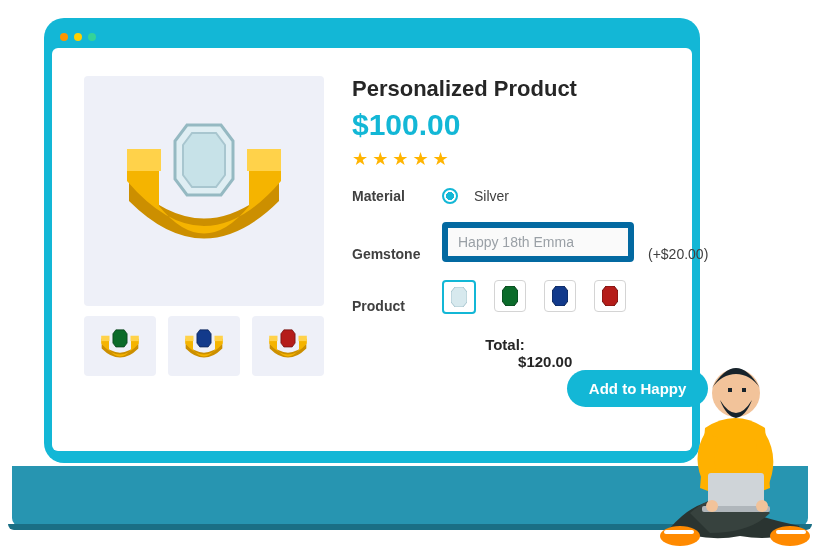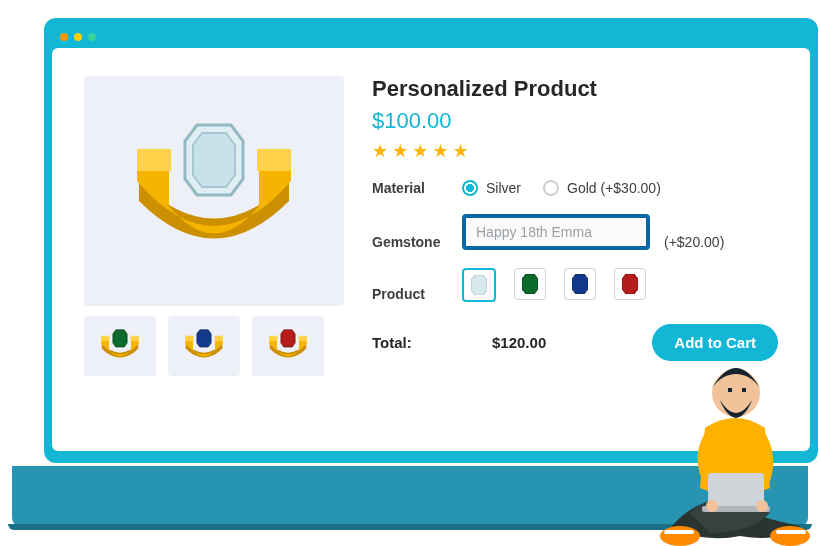--- a/index.html
+++ b/index.html
@@ -1,43 +1,43 @@
 <!DOCTYPE html>
 <html><head>
 <meta charset="utf-8">
 <style>
   html, body { margin:0; padding:0; width:820px; height:546px; background:transparent; font-family: "Segoe UI", -apple-system, Helvetica, Arial, sans-serif; }
   .canvas { position:relative; width:820px; height:546px; }
   .laptop-base { position:absolute; left:12px; right:12px; bottom:20px; height:60px; background:#2795b1; border-radius:0 0 8px 8px; }
   .laptop-base::after { content:""; position:absolute; left:-4px; right:-4px; bottom:-4px; height:6px; background:#1a6f85; border-radius:0 0 10px 10px; }
-  .laptop { position:absolute; left:44px; top:18px; width:774px; height:445px; background:#13b7d6; border-radius:12px; padding:8px; box-sizing:border-box; }
+  .laptop { position:absolute; left:44px; top:18px; width:656px; height:445px; background:#13b7d6; border-radius:20px; padding:8px; box-sizing:border-box; }
   .titlebar { height:22px; display:flex; align-items:center; padding:0 8px; gap:6px; }
   .dot { width:8px; height:8px; border-radius:50%; display:inline-block; }
   .dot.r { background:#ff9500; } .dot.y { background:#ffd000; } .dot.g { background:#34d399; }
   .screen { background:#ffffff; border-radius:6px; height:calc(100% - 26px); box-sizing:border-box; padding:28px 32px 24px 32px; display:flex; gap:28px; }
   .left { width:260px; display:flex; flex-direction:column; gap:10px; }
   .hero { background:#eef0f8; height:230px; border-radius:4px; display:flex; align-items:center; justify-content:center; }
   .thumbs { display:flex; gap:12px; }
   .thumb { width:72px; height:60px; background:#eef0f8; border-radius:4px; display:flex; align-items:center; justify-content:center; cursor:pointer; }
   .right { flex:1; display:flex; flex-direction:column; }
   .title { font-size:22px; font-weight:700; color:#262626; margin:0 0 6px 0; }
-  .price { font-size:22px; font-weight:400; color:#13b7d6; margin:0 0 8px 0; }
+  .price { font-size:30px; font-weight:700; color:#13b7d6; margin:0 0 8px 0; }
   .stars { display:flex; gap:4px; margin-bottom:20px; }
   .star { color:#ffb400; font-size:18px; line-height:1; }
   .row { display:flex; align-items:flex-end; margin-bottom:18px; font-size:14px; color:#404040; }
   .row .label { width:90px; font-weight:600; }
-  .radio-opt { display:flex; align-items:center; gap:8px; margin-right:22px; cursor:pointer; }
+  .radio-opt { display:flex; align-items:center; gap:16px; margin-right:22px; cursor:pointer; }
   .radio { width:16px; height:16px; border-radius:50%; border:2px solid #d0d0d0; box-sizing:border-box; display:inline-block; }
   .radio.sel { border-color:#13b7d6; background: radial-gradient(circle, #13b7d6 45%, transparent 50%); }
-  .inp { border:4px solid #0369a1; background:#fafafa; color:#9aa0a6; padding:6px 10px; font-size:14px; width:160px; border-radius:4px; }
+  .inp { border:6px solid #0369a1; background:#fafafa; color:#9aa0a6; padding:6px 10px; font-size:14px; width:160px; border-radius:4px; }
   .surch { margin-left:14px; color:#404040; }
   .gems { display:flex; gap:18px; }
   .gem-sw { width:30px; height:30px; border:1px solid #d4d4d4; border-radius:4px; display:flex; align-items:center; justify-content:center; cursor:pointer; }
   .gem-sw.sel { border-color:#13b7d6; border-width:2px; }
-  .total-row { display:flex; align-items:center; margin-top:4px; }
+  .total-row { display:flex; align-items:center; margin-top:4px;flex-direction:column; }
   .total-row .label { width:90px; font-weight:700; font-size:15px; color:#262626; }
   .addcart { margin-left:auto; background:#13b7d6; color:#fff; border:none; border-radius:20px; padding:10px 22px; font-size:15px; font-weight:600; cursor:pointer; }
   .total-val { font-size:15px; font-weight:600; color:#262626; margin-left:30px; }
   
   .person { position:absolute; right:0px; bottom:-2px; width:170px; height:210px; pointer-events:none; }
 </style>
 </head>
 <body>
 
 <div class="canvas">
@@ -103,24 +103,20 @@
           <span class="star">★</span>
           <span class="star">★</span>
         </div>
 
         <div class="row">
           <span class="label">Material</span>
           <span class="radio-opt">
             <span class="radio sel"></span>
             <span>Silver</span>
           </span>
-          <span class="radio-opt">
-            <span class="radio"></span>
-            <span>Gold (+$30.00)</span>
-          </span>
         </div>
 
         <div class="row">
           <span class="label">Gemstone</span>
           <input class="inp" value="Happy 18th Emma" style="">
           <span class="surch">(+$20.00)</span>
         </div>
 
         <div class="row">
           <span class="label">Product</span>
@@ -144,21 +140,21 @@
               <svg width="16" height="20" viewBox="0 0 16 20">
                   <polygon points="4,0 12,0 16,5 16,15 12,20 4,20 0,15 0,5" fill="#b51d1a" stroke="#6e100e"></polygon>
                 </svg>
             </span>
           </div>
         </div>
 
         <div class="total-row">
           <span class="label">Total:</span>
           <span class="total-val">$120.00</span>
-          <button class="addcart">Add to Cart</button>
+          <button class="addcart">Add to Happy</button>
         </div>
 
       </div>
     </div>
   </div>
 
   <svg class="person" viewBox="0 0 170 210">
 
     <path d="M20 190 Q55 150 90 170 Q110 180 150 188 Q130 205 90 198 Q55 205 20 190 Z" fill="#2a3431"></path>
     <path d="M40 175 Q80 140 120 175 Q100 195 60 195 Z" fill="#37423e"></path>

